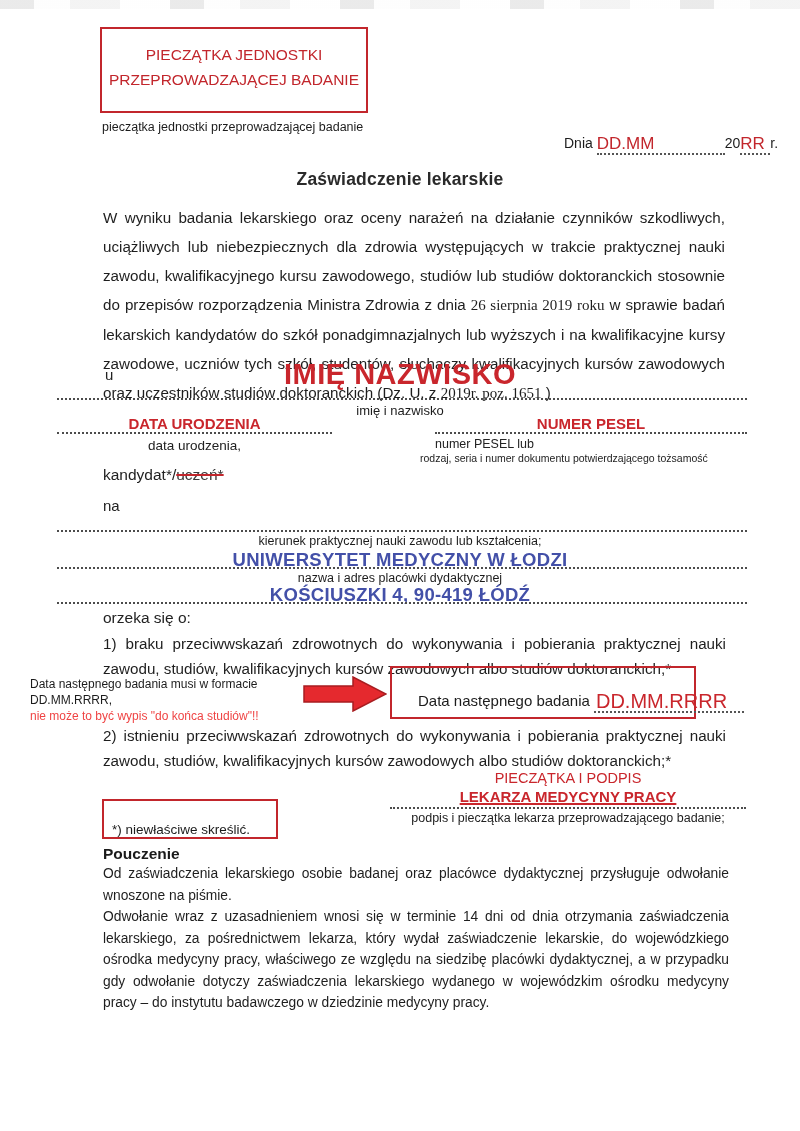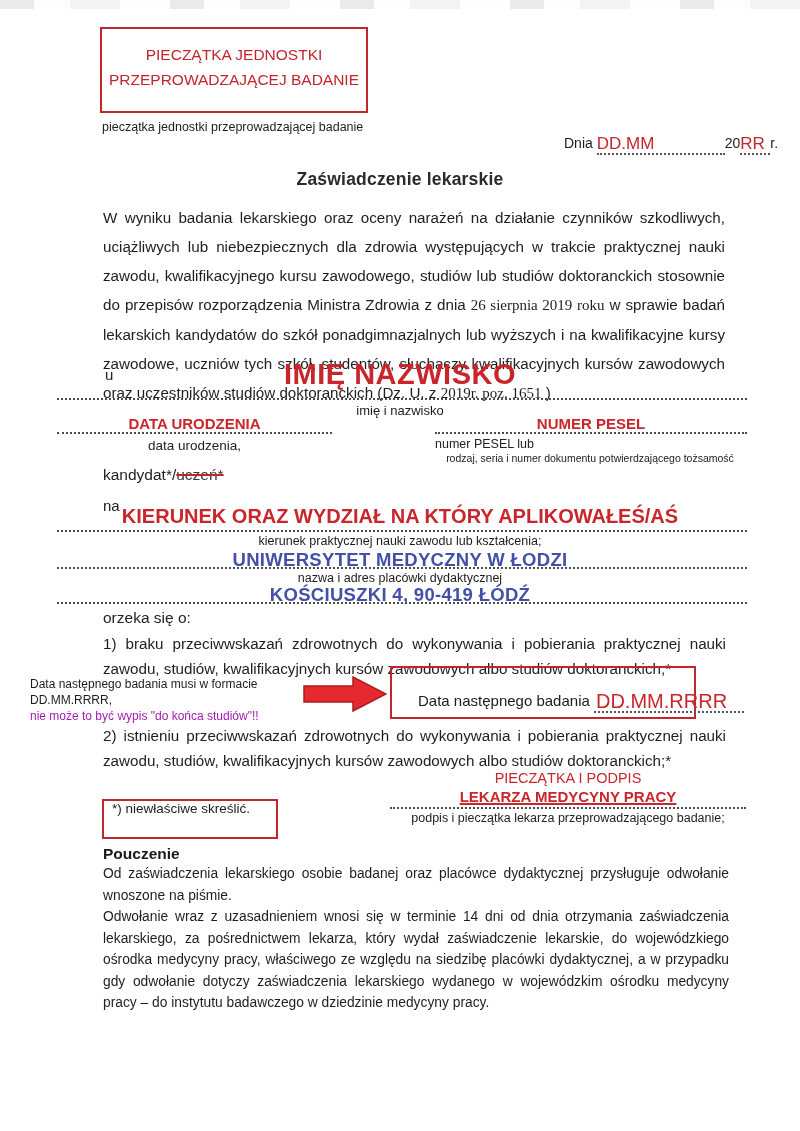--- a/index.html
+++ b/index.html
@@ -40,55 +40,55 @@
   .dotline{border-bottom:2px dotted #4c4c4c;height:0;}
   .line-name{left:57px;top:398px;width:690px;}
   .cap-center{width:100%;text-align:center;font-size:13px;color:#1c1c1c;}
   .name-caption{left:0;top:403px;}
   .birth-label{left:57px;top:415px;width:275px;text-align:center;font-size:15px;font-weight:bold;color:#c9262c;}
   .line-birth{left:57px;top:432px;width:275px;}
   .birth-caption{left:57px;top:438px;width:275px;text-align:center;font-size:13.5px;}
   .pesel-label{left:435px;top:415px;width:312px;text-align:center;font-size:15px;font-weight:bold;color:#c9262c;}
   .line-pesel{left:435px;top:432px;width:312px;}
   .pesel-cap1{left:435px;top:437px;width:312px;font-size:12.5px;}
-  .pesel-cap2{left:420px;top:452px;width:340px;text-align:center;font-size:10.5px;}
+  .pesel-cap2{left:420px;top:452px;width:340px;font-size:10.5px;}
   .candidate{left:103px;top:466px;font-size:15.5px;}
   .strike{color:#3a3a3a;text-decoration:line-through;text-decoration-color:#c2262c;text-decoration-thickness:2px;}
   
   .na-prefix{left:103px;top:497px;font-size:15px;}
   .course-value{left:0;top:505px;width:100%;text-align:center;font-size:20px;font-weight:bold;color:#c9262c;}
   .line-course{left:57px;top:530px;width:690px;}
   .course-caption{left:0;top:534px;font-size:12.5px;}
   .school-value{left:0;top:549px;width:100%;text-align:center;font-size:18.5px;font-weight:bold;color:#4350a8;letter-spacing:.3px;}
   .line-school{left:57px;top:567px;width:690px;}
   .school-caption{left:0;top:571px;font-size:12.5px;}
   .address-value{left:0;top:584px;width:100%;text-align:center;font-size:18.5px;font-weight:bold;color:#4350a8;letter-spacing:.3px;}
   .line-address{left:57px;top:602px;width:690px;}
   
   .ruling-heading{left:103px;top:609px;font-size:15.5px;}
   .option{left:103px;width:623px;font-size:15.2px;line-height:25px;text-align:justify;color:#1e1e1e;}
   .option1{top:631px;}
   .option2{top:723px;}
   
   .note{left:30px;top:676px;width:290px;font-size:12px;line-height:16px;}
   .note-l1{color:#1c1c1c;}
-  .note-l2{color:#a21caf;}
+  .note-l2{color:#ef4444;}
   .arrow-wrap{left:303px;top:676px;width:84px;height:36px;}
   .nextexam-box{left:390px;top:666px;width:306px;height:53px;border:2px solid #c2262c;box-sizing:border-box;}
   .nextexam-row{position:absolute;left:26px;bottom:4px;white-space:nowrap;font-size:15px;color:#1c1c1c;}
   .nextexam-leader{width:150px;}
   .nextexam-value{color:#c9262c;font-size:20px;position:relative;top:2px;left:2px;}
   
   .sig-l1{left:390px;top:770px;width:356px;text-align:center;font-size:14.5px;color:#c9262c;}
   .sig-l2{left:390px;top:788px;width:356px;text-align:center;font-size:15px;font-weight:bold;color:#c9262c;
           text-decoration:underline;text-decoration-color:#c9262c;text-decoration-thickness:2px;}
   .line-sig{left:390px;top:807px;width:356px;}
   .sig-caption{left:390px;top:811px;width:356px;text-align:center;font-size:12.5px;}
   .footnote-box{left:102px;top:799px;width:176px;height:40px;border:2.5px solid #c2262c;
-                display:flex;align-items:flex-start;padding-left:8px;box-sizing:border-box;}
+                display:flex;align-items:flex-end;padding-left:8px;box-sizing:border-box;}
   .footnote-text{font-size:13.5px;color:#1c1c1c;}
   
   .advisory-heading{left:103px;top:845px;font-size:15.5px;font-weight:bold;color:#1a1a1a;}
   .advisory-body{left:103px;top:863px;width:626px;font-size:13.8px;line-height:21.5px;text-align:justify;color:#1e1e1e;}
   .advisory-body p{margin:0;}
 </style>
 </head>
 <body>
 
 <div class="page">
@@ -128,21 +128,20 @@
   <div class="abs pesel-label">NUMER PESEL</div>
   <div class="abs dotline line-pesel"></div>
   <div class="abs pesel-cap1">numer PESEL lub</div>
   <div class="abs pesel-cap2">rodzaj, seria i numer dokumentu potwierdzającego tożsamość</div>
 
   <div class="abs candidate">
     <span>kandydat*/</span><span class="strike">uczeń*</span>
   </div>
 
   <div class="abs na-prefix">na</div>
-  <div class="abs course-value">KIERUNEK ORAZ WYDZIAŁ NA KTÓRY APLIKOWAŁEŚ/AŚ</div>
   <div class="abs dotline line-course"></div>
   <div class="abs cap-center course-caption">kierunek praktycznej nauki zawodu lub kształcenia;</div>
 
   <div class="abs school-value">UNIWERSYTET MEDYCZNY W ŁODZI</div>
   <div class="abs dotline line-school"></div>
   <div class="abs cap-center school-caption">nazwa i adres placówki dydaktycznej</div>
 
   <div class="abs address-value">KOŚCIUSZKI 4, 90-419 ŁÓDŹ</div>
   <div class="abs dotline line-address"></div>
 

